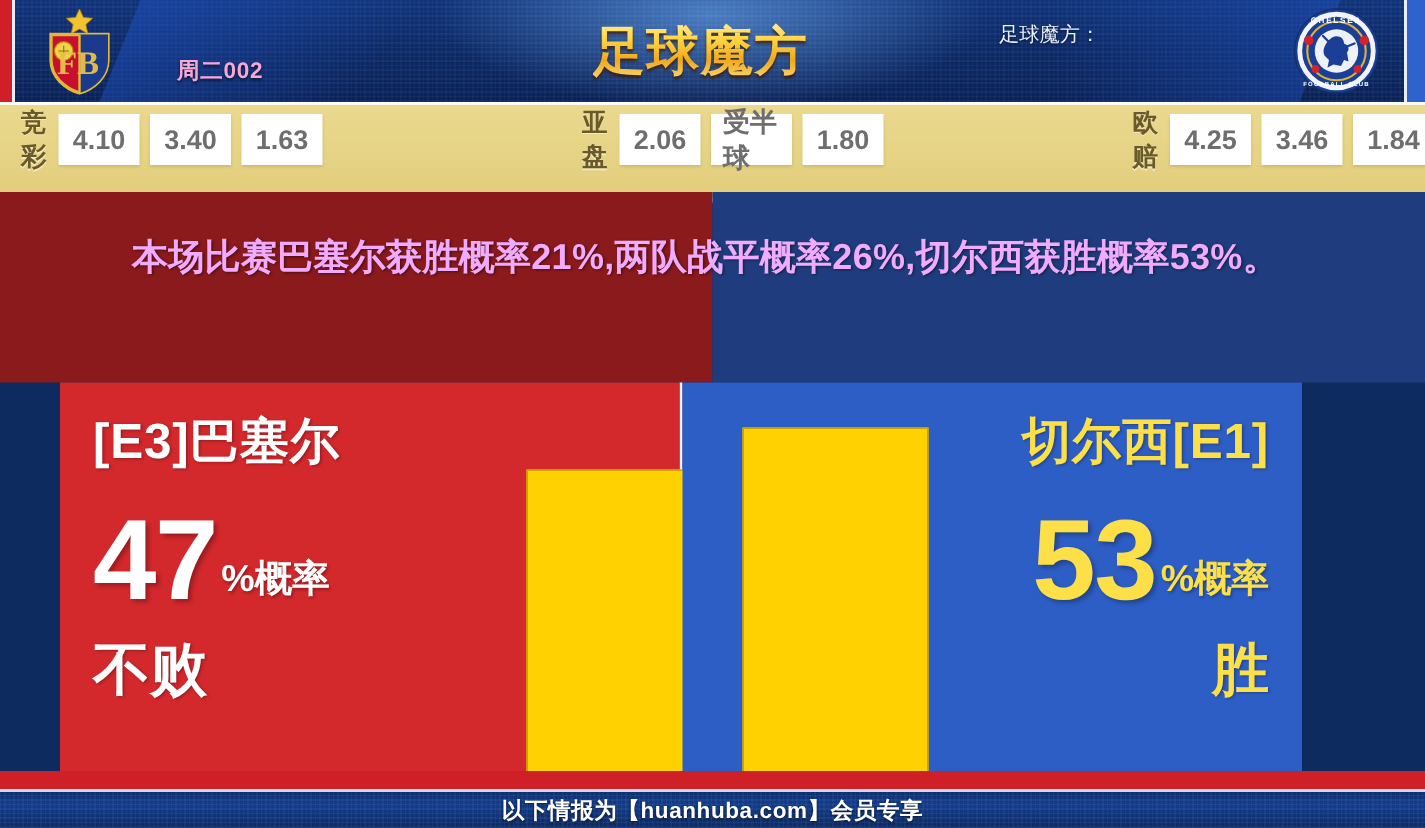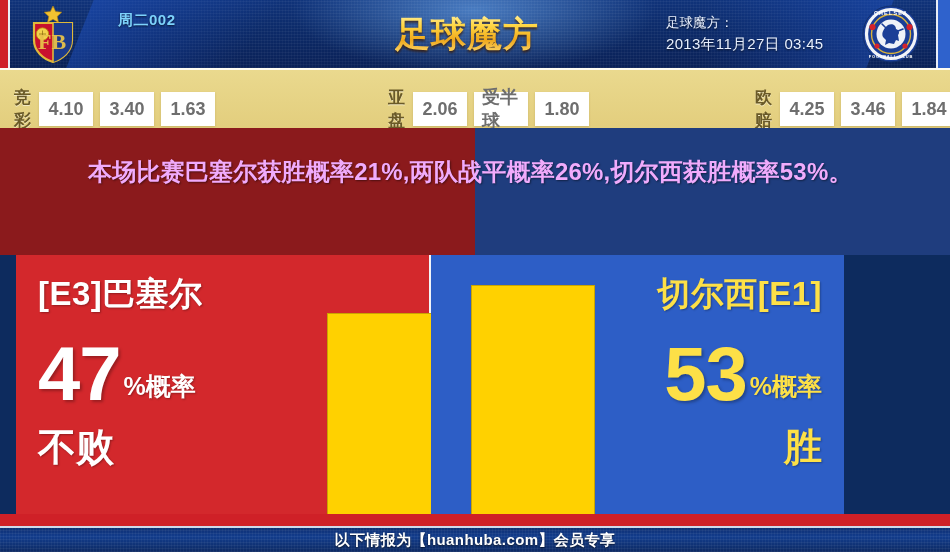--- a/index.html
+++ b/index.html
@@ -24,60 +24,60 @@
      background:linear-gradient(250deg, rgba(30,80,190,.5) 0%, rgba(10,35,95,0) 72%);}
   .edge-red{position:absolute;left:0;top:0;width:8px;height:68px;background:#cf2027;z-index:6;}
   .edge-red:after{content:"";position:absolute;left:8px;top:0;width:2px;height:68px;background:#e9eef6;}
   .edge-blue{position:absolute;right:0;top:0;width:12px;height:68px;background:#2f62cc;z-index:6;}
   .edge-blue:before{content:"";position:absolute;left:-2px;top:0;width:2px;height:68px;background:#e9eef6;}
 
   .crest{position:absolute;z-index:5;}
   .crest-l{left:22px;top:4px;width:62px;height:60px;}
   .crest-r{left:862px;top:5px;width:58px;height:58px;}
 
-  .match-no{position:absolute;left:118px;top:11px;z-index:5;
-     color:#7dd3fc;font-size:15px;font-weight:bold;letter-spacing:.5px;
+  .match-no{position:absolute;left:118px;top:38px;z-index:5;
+     color:#f9a8d4;font-size:15px;font-weight:bold;letter-spacing:.5px;
      text-shadow:0 1px 2px rgba(0,0,0,.6);}
 
   .brand{position:absolute;left:395px;top:8px;width:170px;height:52px;z-index:5;
      display:flex;align-items:center;justify-content:flex-start;}
   .brand-txt{font-size:35px;font-weight:bold;letter-spacing:1px;
      background:linear-gradient(180deg,#fff3b0 0%,#ffd541 32%,#f0a81c 62%,#ffe98a 100%);
      -webkit-background-clip:text;background-clip:text;color:transparent;
      -webkit-text-fill-color:transparent;
      filter:drop-shadow(0 2px 1px rgba(60,25,0,.75));}
   .kickoff{position:absolute;left:666px;top:12px;z-index:5;color:#e8f0ff;
      font-size:13.5px;line-height:21px;text-shadow:0 1px 2px rgba(0,0,0,.65);white-space:nowrap;}
   .kickoff .t2{font-size:15px;letter-spacing:.3px;}
 
   
   .odds{position:absolute;left:0;top:68px;width:950px;height:67px;
         background:linear-gradient(180deg,#ead98e 0%,#e6d385 50%,#e2cd7c 100%);
         border-top:2px solid #fffdf2;border-bottom:3px solid #ffffff;
-        box-sizing:border-box;display:flex;align-items:flex-end;gap:48px;}
+        box-sizing:border-box;display:flex;align-items:flex-start;gap:48px;}
   .odds-grp{display:flex;align-items:center;gap:7px;}
   .g1{margin-left:14px;}
   .g2{margin-left:125px;}
   .g3{margin-left:118px;}
   .odds-lbl{color:#6a5a28;font-size:17px;font-weight:bold;letter-spacing:1px;
      text-shadow:0 1px 0 rgba(255,255,255,.5);}
   .odds-cell{background:#ffffff;color:#6e6e6e;font-size:18px;font-weight:bold;
      min-width:54px;height:34px;display:flex;align-items:center;justify-content:center;
      padding:0 8px;box-sizing:border-box;box-shadow:0 1px 2px rgba(120,100,40,.25);}
 
   
   .band{position:absolute;left:0;top:128px;width:950px;height:127px;display:flex;}
   .band-l{width:475px;height:127px;background:#8b1a1c;}
   .band-r{width:475px;height:127px;background:#1f3d7e;}
   .band-txt{position:absolute;left:88px;top:152px;width:790px;z-index:4;
      color:#f0abfc;font-size:24px;font-weight:bold;line-height:40px;letter-spacing:.2px;
      text-shadow:1px 1px 2px rgba(0,0,0,.45);}
 
   
-  .panels{position:absolute;left:16px;top:255px;width:828px;height:259px;display:flex;}
+  .panels{position:absolute;left:0;top:255px;width:828px;height:259px;display:flex;padding-left:40px;}
   .pane-l{width:474px;height:259px;background:#d3282c;position:relative;}
   .pane-div{width:2px;height:259px;background:#f2f4f8;}
   .pane-r{width:474px;height:259px;background:#2d5ec6;position:relative;}
 
   .team-l{position:absolute;left:22px;top:19px;color:#fff;text-align:left;}
   .team-r{position:absolute;right:22px;top:19px;color:#fde047;text-align:right;}
   .team-name{font-size:33px;font-weight:bold;line-height:40px;letter-spacing:.5px;
      text-shadow:1px 1px 2px rgba(0,0,0,.3);white-space:nowrap;}
   .pct-row{display:flex;align-items:flex-end;margin-top:3px;}
   .team-r .pct-row{justify-content:flex-end;}
@@ -142,21 +142,20 @@
   </svg>
 
   <div class="match-no">周二002</div>
 
   <div class="brand">
     <span class="brand-txt">足球魔方</span>
   </div>
 
   <div class="kickoff">
     <div>足球魔方：</div>
-    <div class="t2">2013年11月27日 03:45</div>
   </div>
 
   <div class="odds">
 
     <div class="odds-grp g1">
       <span class="odds-lbl">竞彩</span>
       <span class="odds-cell">4.10</span>
       <span class="odds-cell">3.40</span>
       <span class="odds-cell">1.63</span>
     </div>

